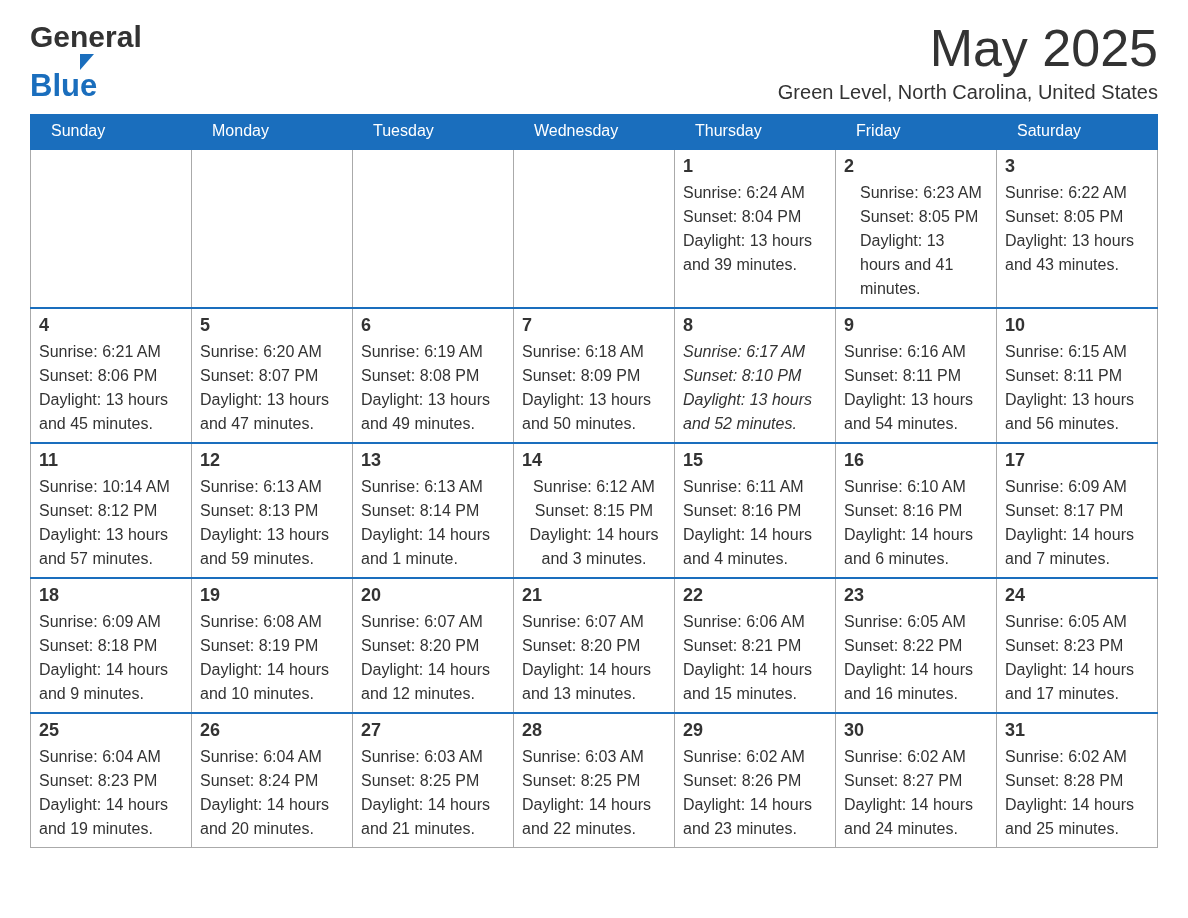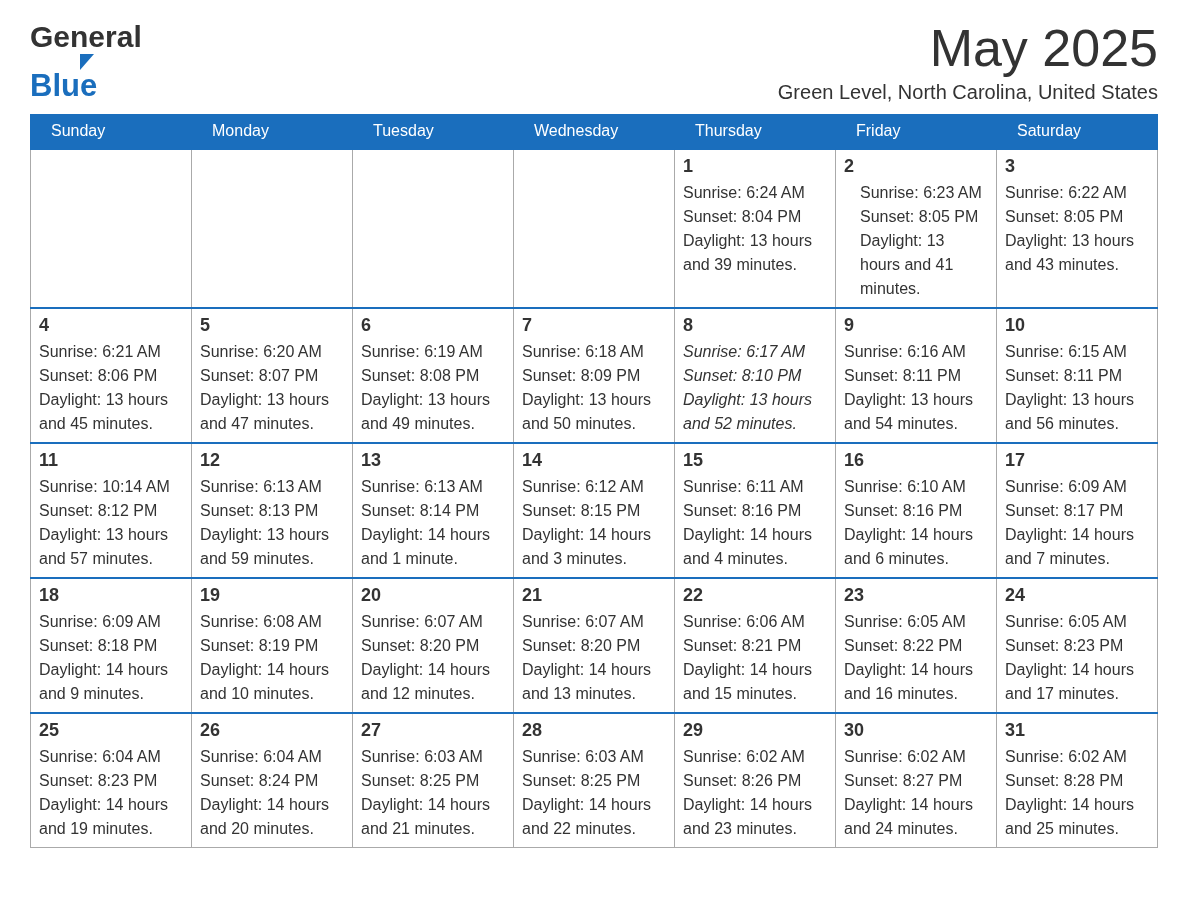--- a/index.html
+++ b/index.html
@@ -224,21 +224,21 @@
 Daylight: 13 hours and 59 minutes.</div>
         </td>
         <td>
           <span class="day-number">13</span>
           <div class="day-info" style="white-space: pre-line;">Sunrise: 6:13 AM
 Sunset: 8:14 PM
 Daylight: 14 hours and 1 minute.</div>
         </td>
         <td>
           <span class="day-number">14</span>
-          <div class="day-info" style="white-space: pre-line;">Sunrise: 6:12 AM
+          <div class="day-info" style="white-space: pre-line; text-align: center;">Sunrise: 6:12 AM
 Sunset: 8:15 PM
 Daylight: 14 hours and 3 minutes.</div>
         </td>
         <td>
           <span class="day-number">15</span>
           <div class="day-info" style="white-space: pre-line;">Sunrise: 6:11 AM
 Sunset: 8:16 PM
 Daylight: 14 hours and 4 minutes.</div>
         </td>
         <td>

